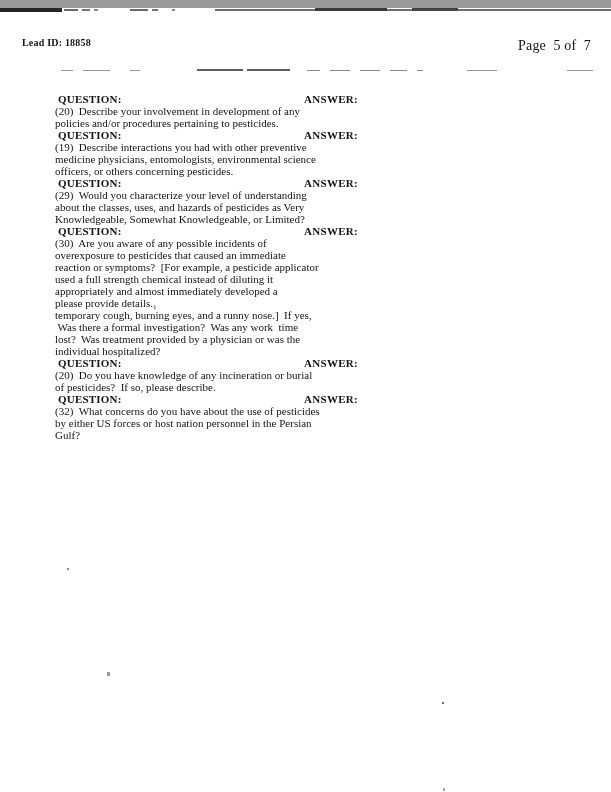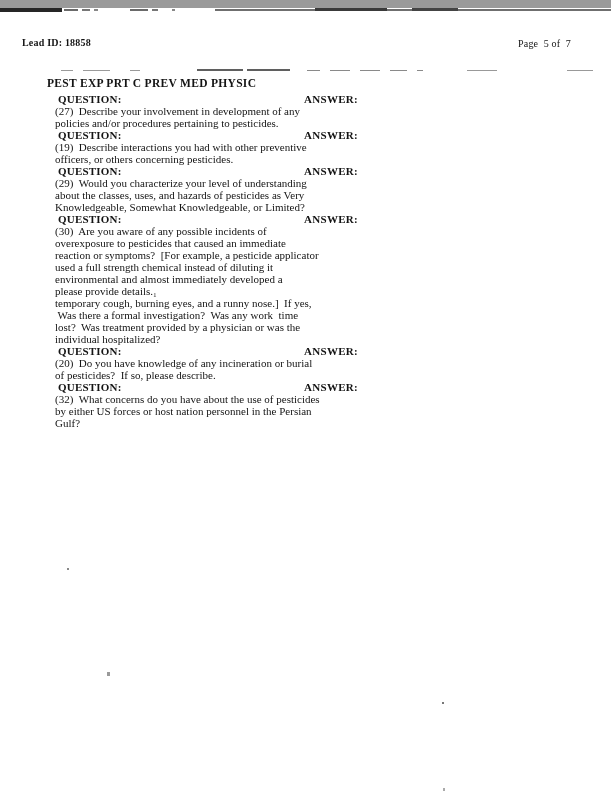--- a/index.html
+++ b/index.html
@@ -13,21 +13,21 @@
     color:#141414;
     -webkit-font-smoothing:antialiased;
   }
   .art{position:absolute;background:#666;}
   .lead-id{
     position:absolute;left:22px;top:29px;
     font-size:10px;font-weight:bold;letter-spacing:.2px;white-space:pre;
   }
   .page-num{
     position:absolute;left:518px;top:30px;
-    font-size:10px;white-space:pre;letter-spacing:.2px;
+    font-size:14px;white-space:pre;letter-spacing:.2px;
   }
   .title{
     position:absolute;left:47px;top:69px;
     font-size:11.5px;font-weight:bold;letter-spacing:.3px;white-space:pre;
   }
   .qa-list{
     position:absolute;left:55px;top:85px;width:556px;
     font-size:11px;line-height:12px;
   }
   .q-block{position:relative;}
@@ -69,37 +69,37 @@
     <div class="art" style="left:247px;top:61px;width:43px;height:2px;background:#5f5f5f;"></div>
     <div class="art" style="left:307px;top:62px;width:13px;height:1px;background:#8a8a8a;"></div>
     <div class="art" style="left:330px;top:62px;width:20px;height:1px;background:#8a8a8a;"></div>
     <div class="art" style="left:360px;top:62px;width:20px;height:1px;background:#8a8a8a;"></div>
     <div class="art" style="left:390px;top:62px;width:17px;height:1px;background:#8a8a8a;"></div>
     <div class="art" style="left:417px;top:62px;width:6px;height:1px;background:#8a8a8a;"></div>
     <div class="art" style="left:467px;top:62px;width:30px;height:1px;background:#999;"></div>
     <div class="art" style="left:567px;top:62px;width:26px;height:1px;background:#999;"></div>
   </div>
 
-  <div class="title">PEST EXP PRT C PREV MED PHYSIC</div>
 
   <div class="qa-list" id="qa-list">
   <div class="q-block">
     <div class="q-label">QUESTION:</div>
     <div class="a-label">ANSWER:</div>
     <div class="q-lines">
-          <div class="q-line">(27)  Describe your involvement in development of any</div>
+          <div class="q-line">(20)  Describe your involvement in development of any</div>
           <div class="q-line">policies and/or procedures pertaining to pesticides.</div>
         </div>
   </div>
 
   <div class="q-block">
     <div class="q-label">QUESTION:</div>
     <div class="a-label">ANSWER:</div>
     <div class="q-lines">
           <div class="q-line">(19)  Describe interactions you had with other preventive</div>
+          <div class="q-line">medicine physicians, entomologists, environmental science</div>
           <div class="q-line">officers, or others concerning pesticides.</div>
         </div>
   </div>
 
   <div class="q-block">
     <div class="q-label">QUESTION:</div>
     <div class="a-label">ANSWER:</div>
     <div class="q-lines">
           <div class="q-line">(29)  Would you characterize your level of understanding</div>
           <div class="q-line">about the classes, uses, and hazards of pesticides as Very</div>
@@ -108,21 +108,21 @@
   </div>
 
   <div class="q-block">
     <div class="q-label">QUESTION:</div>
     <div class="a-label">ANSWER:</div>
     <div class="q-lines">
           <div class="q-line">(30)  Are you aware of any possible incidents of</div>
           <div class="q-line">overexposure to pesticides that caused an immediate</div>
           <div class="q-line">reaction or symptoms?  [For example, a pesticide applicator</div>
           <div class="q-line">used a full strength chemical instead of diluting it</div>
-          <div class="q-line">environmental and almost immediately developed a</div>
+          <div class="q-line">appropriately and almost immediately developed a</div>
           <div class="q-line">please provide details.₁</div>
           <div class="q-line">temporary cough, burning eyes, and a runny nose.]  If yes,</div>
           <div class="q-line"> Was there a formal investigation?  Was any work  time</div>
           <div class="q-line">lost?  Was treatment provided by a physician or was the</div>
           <div class="q-line">individual hospitalized?</div>
         </div>
   </div>
 
   <div class="q-block">
     <div class="q-label">QUESTION:</div>

